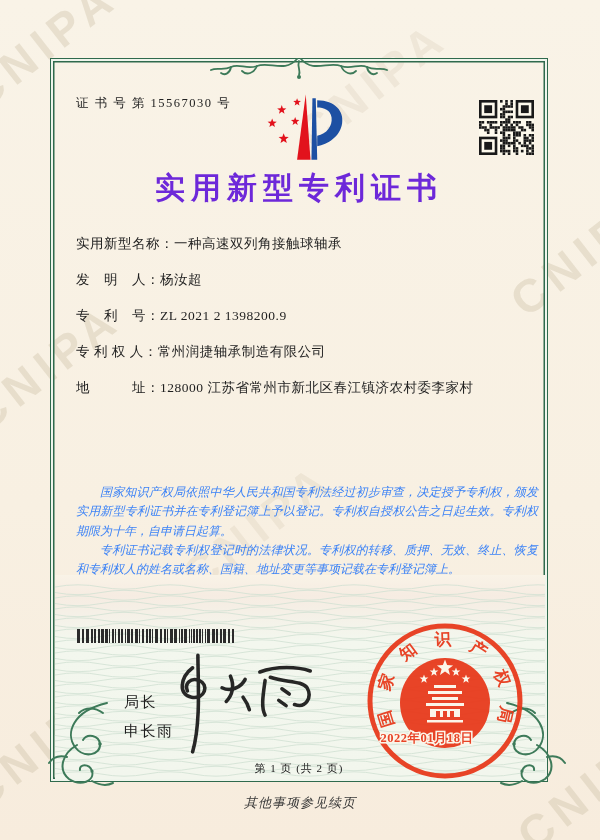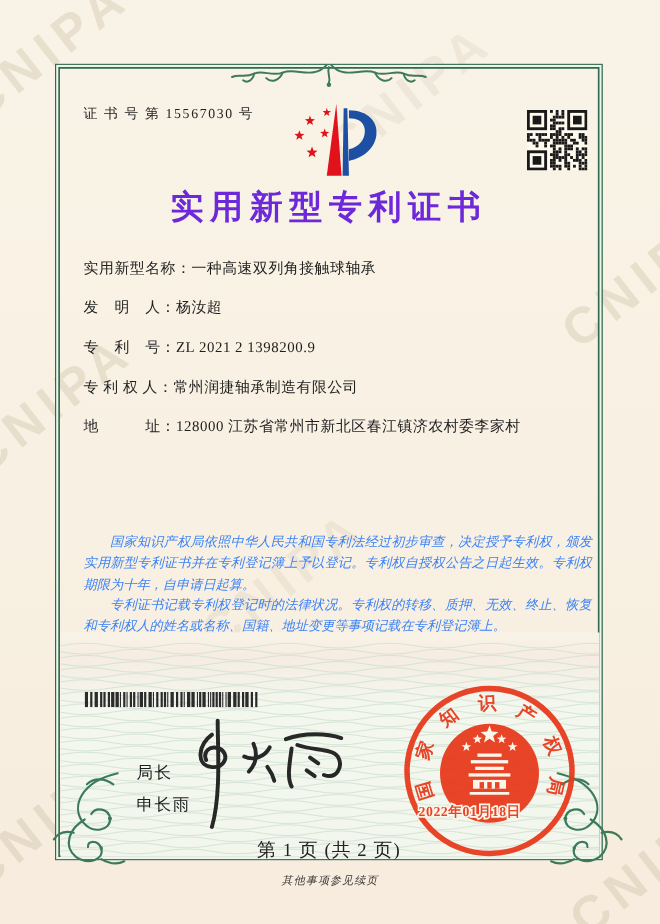--- a/index.html
+++ b/index.html
@@ -52,25 +52,25 @@
   .signer{
     position:absolute;left:33px;top:634px;z-index:3;
     font-family:"Liberation Sans","DejaVu Sans",sans-serif;
     font-size:15px;letter-spacing:1.5px;color:#1c1c1c;margin-left:40px;
   }
   .signer div{margin-bottom:10px;}
   .autograph{position:absolute;left:112px;top:592px;z-index:3;}
   .seal{position:absolute;left:314px;top:562px;z-index:4;opacity:0.94;}
   .page-footer{
     position:absolute;left:0;top:702px;width:100%;text-align:center;
-    font-size:17px;letter-spacing:1px;color:#222;z-index:3;
+    font-size:11px;letter-spacing:1px;color:#222;z-index:3;
   }
   .continue-note{
     position:absolute;left:0;top:794px;width:100%;text-align:center;z-index:1;
-    font-size:10px;font-style:italic;letter-spacing:1px;color:#3a3a3a;
+    font-size:13px;font-style:italic;letter-spacing:1px;color:#3a3a3a;
   }
   .orn{position:absolute;z-index:2;}
   .orn-top{left:50%;margin-left:-90px;top:-2px;}
   .orn-bl{left:-14px;top:638px;}
   .orn-br{left:440px;top:638px;}
   svg{display:block;}
 </style>
 </head>
 <body>
 

